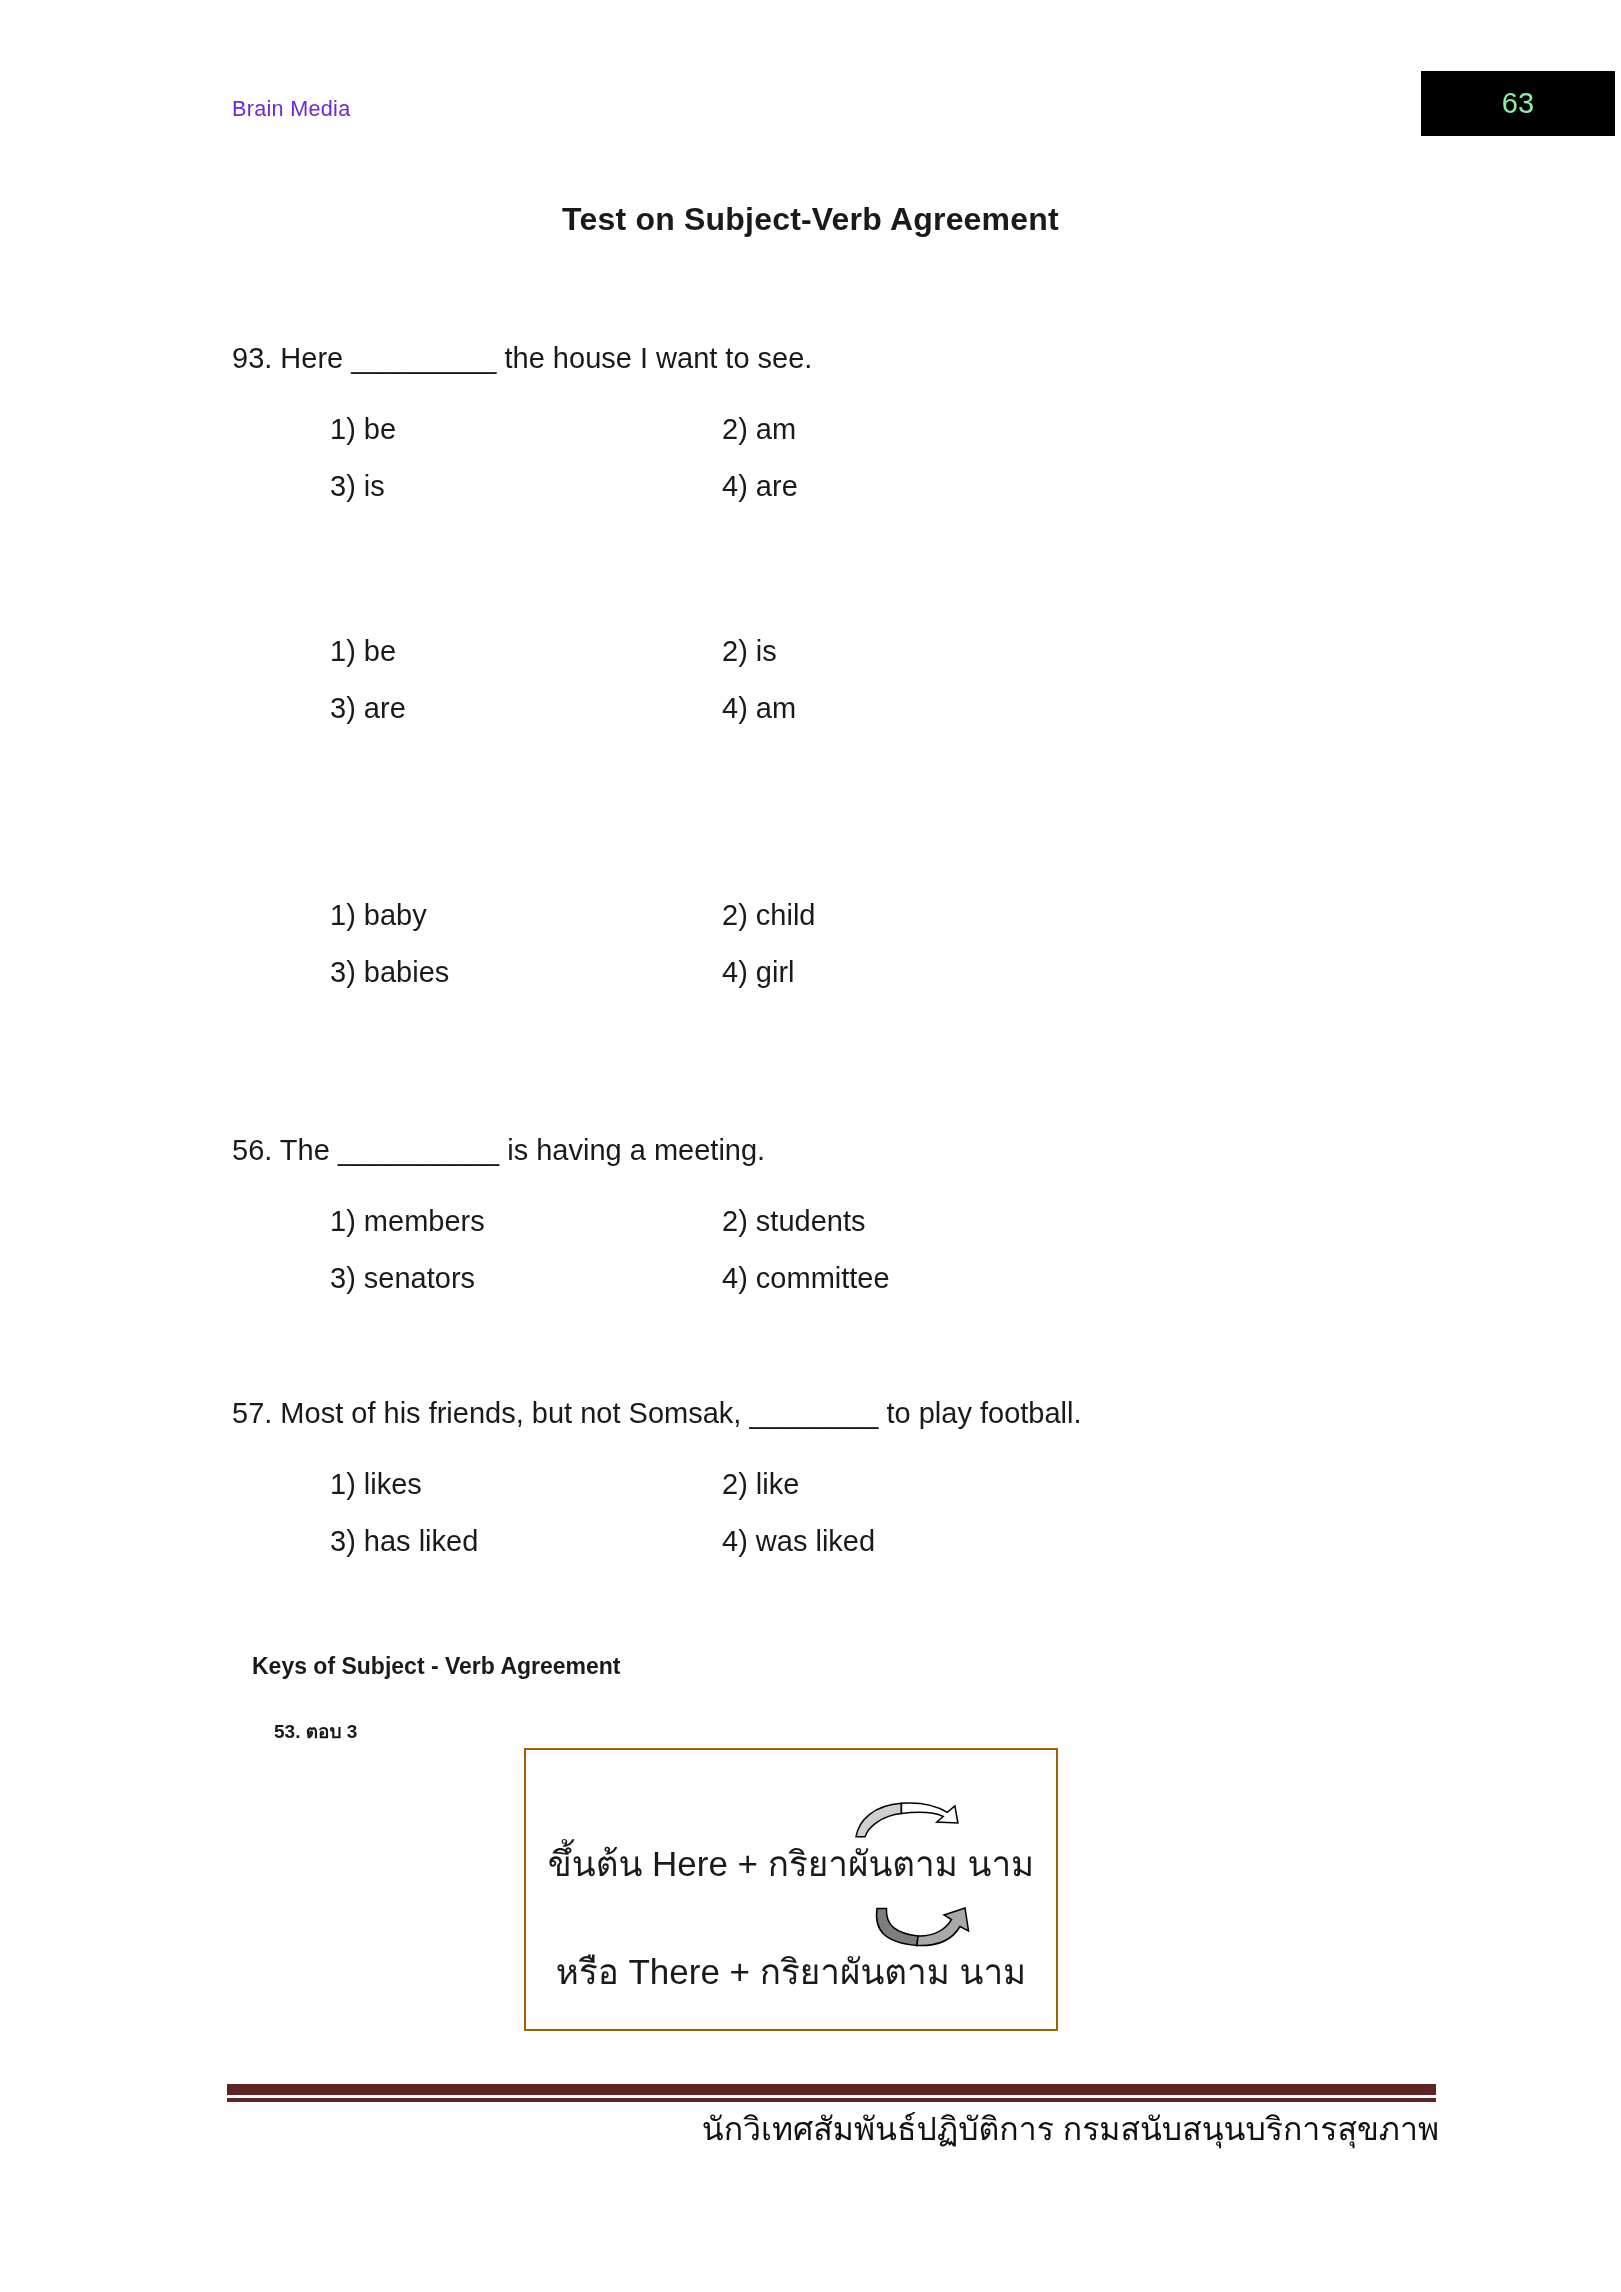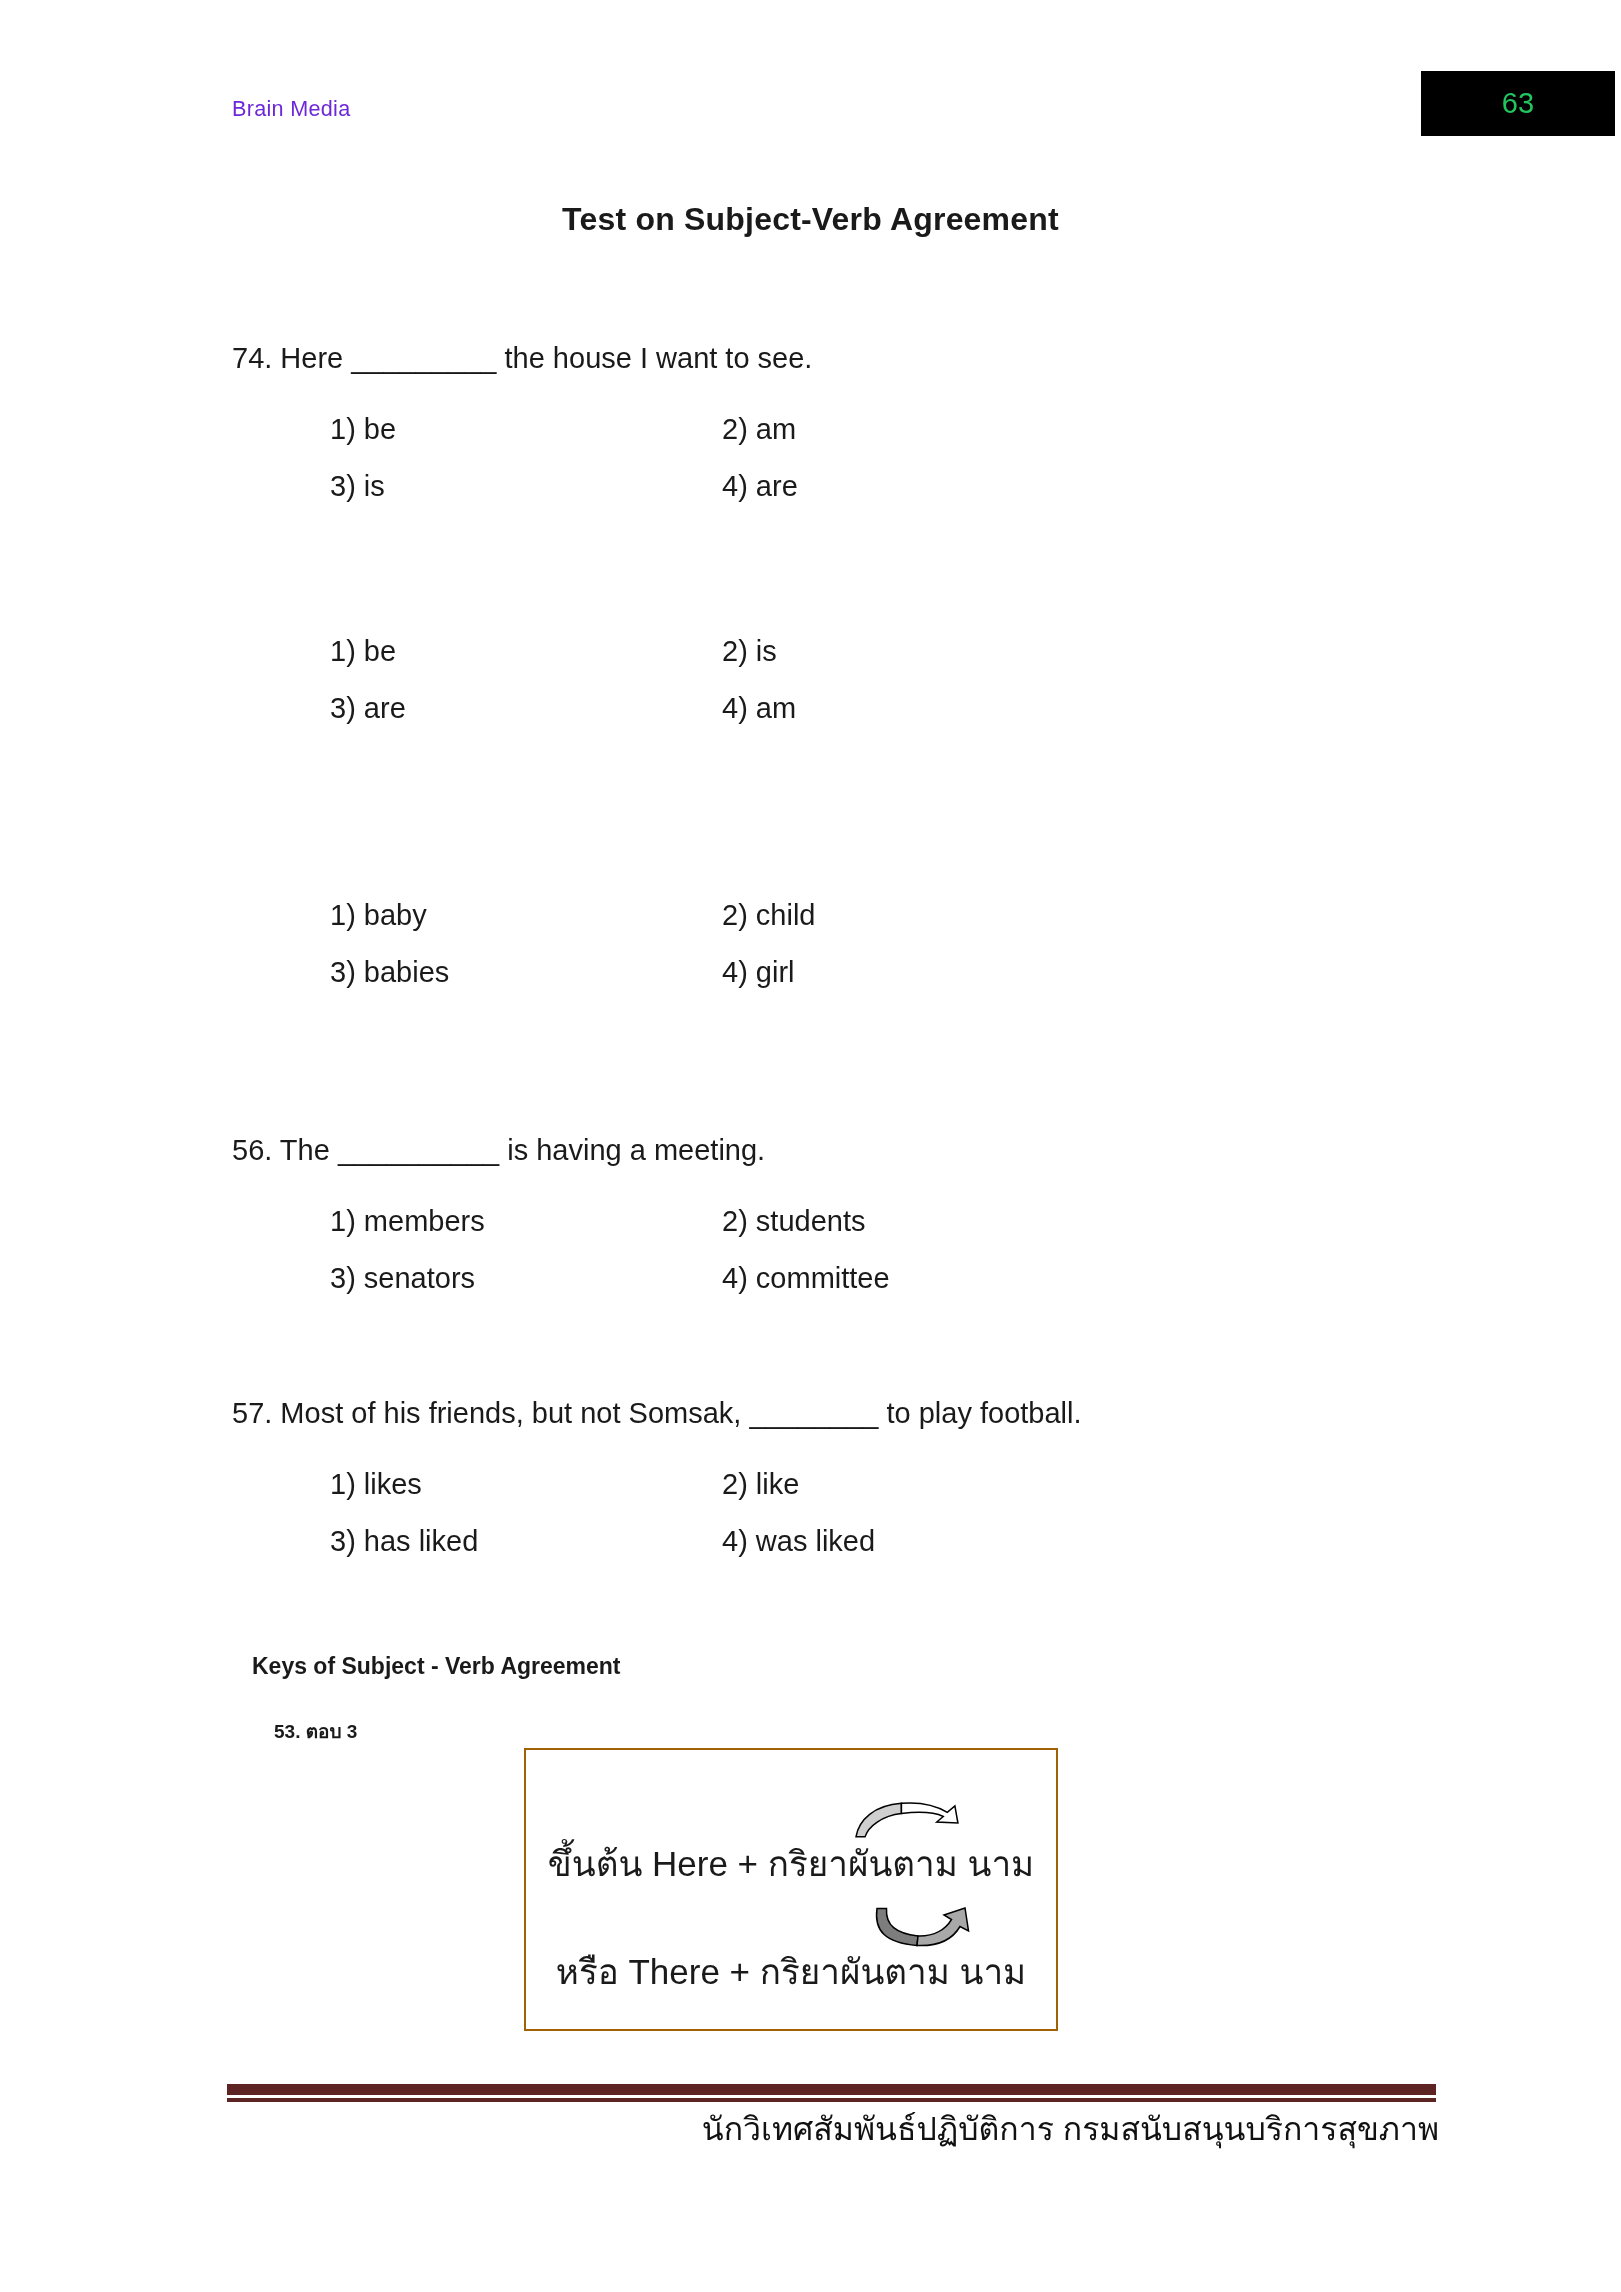--- a/index.html
+++ b/index.html
@@ -10,21 +10,21 @@
     font-family:"Liberation Sans", sans-serif;
     color:#1a1a1a;
     overflow:hidden;
   }
   .brand{
     position:absolute;left:232px;top:96px;
     font-size:21.6px;color:#6d28d9;letter-spacing:0.3px;
   }
   .pagebox{
     position:absolute;left:1421px;top:71px;width:194px;height:65px;
-    background:#000000;color:#22c55e;
+    background:#000000;color:#86efac;
     display:flex;align-items:center;justify-content:center;
     font-size:29px;
   }
   .doc-title{
     position:absolute;left:0;top:201px;width:100%;
     text-align:center;font-size:32px;font-weight:600;
     letter-spacing:0.2px;
   }
   .question{position:absolute;left:232px;right:78px;}
   .q-text{font-size:29px;line-height:41px;white-space:nowrap;}
@@ -72,21 +72,21 @@
 
   <div class="brand">Brain Media</div>
 
   <div class="pagebox">
     <span>63</span>
   </div>
 
   <div class="doc-title">Test on Subject-Verb Agreement</div>
 
   <div class="question" style="top:338px">
-    <div class="q-text">74. Here _________ the house I want to see.</div>
+    <div class="q-text">93. Here _________ the house I want to see.</div>
     <div class="choices">
       <span>1) be</span>
       <span>2) am</span>
       <span>3) is</span>
       <span>4) are</span>
     </div>
   </div>
 
   <div class="question" style="top:601px">
     <div class="choices">

